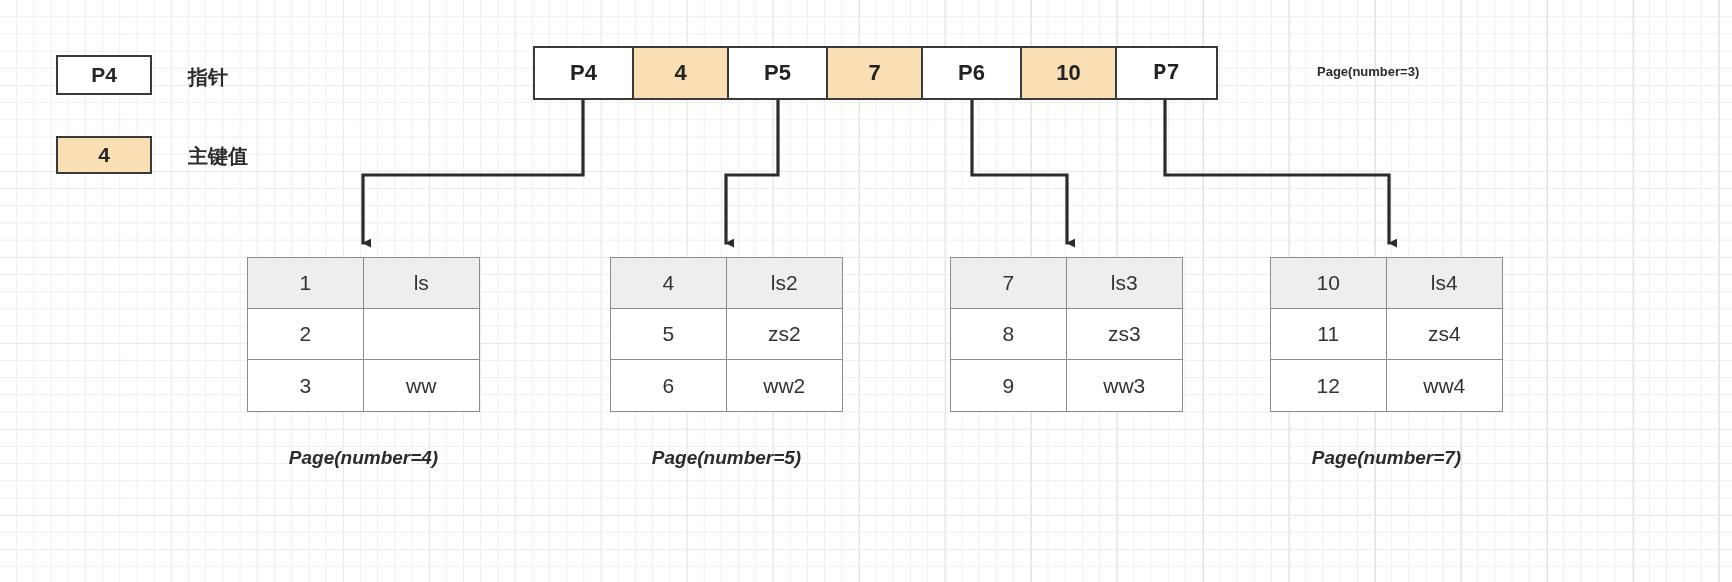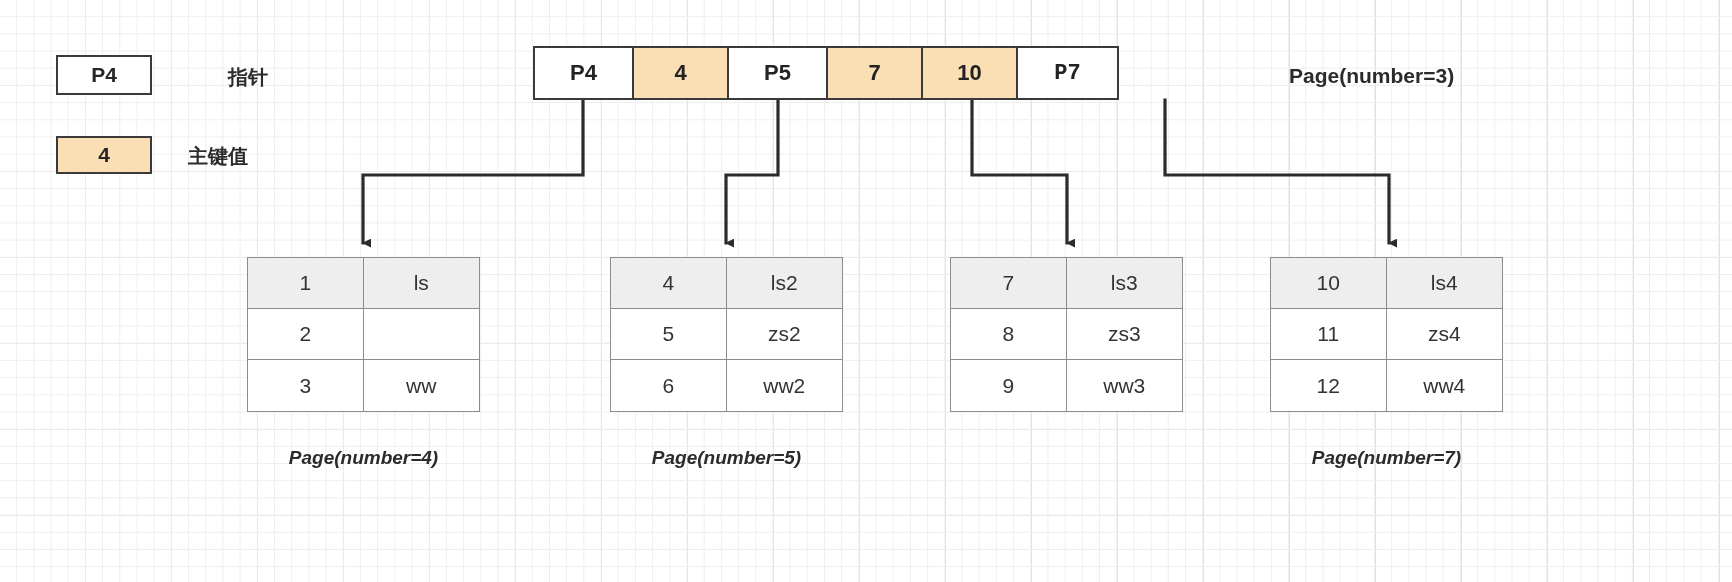--- a/index.html
+++ b/index.html
@@ -62,22 +62,23 @@
     border-right:2.5px solid #3a3a3a;
     box-sizing:border-box;
     background:#ffffff;
   }
   #index-node .cell:last-child{border-right:none;font-family:Liberation Mono, monospace;}
   #index-node .cell.ptr{width:99px;}
   #index-node .cell.key{width:95px;background:#fbdfb4;}
 
   .node-caption{
     position:absolute;
-    font-weight:bold;font-size:21px;color:#2b2b2b;
+    font-weight:bold;font-size:13px;color:#2b2b2b;
     white-space:nowrap;
+    margin-left:28px;
   }
 
   
   .leaf{
     position:absolute;
     border:1.5px solid #8c8c8c;
     box-sizing:border-box;
     background:#ffffff;
     width:233px;
   }
@@ -123,32 +124,33 @@
 
       <path d="M972,100 L972,175 L1067,175 L1067,243" marker-end="url(#arrowhead)"></path>
 
       <path d="M1165,100 L1165,175 L1389,175 L1389,243" marker-end="url(#arrowhead)"></path>
     </g>
   </svg>
 
   <div class="legend-box" style="left:56px;top:55px;width:96px;height:40px;font-size:21px;">
     <span>P4</span>
   </div>
-  <div class="legend-label" style="left:188px;top:64px;padding-left:40px;">指针</div>
+  <div class="legend-label" style="left:188px;top:64px;">指针</div>
 
   <div class="legend-box key" style="left:56px;top:136px;width:96px;height:38px;font-size:21px;">
     <span>4</span>
   </div>
   <div class="legend-label" style="left:188px;top:143px;">主键值</div>
 
   <div id="index-node">
     <div class="cell ptr">P4</div>
     <div class="cell key">4</div>
     <div class="cell ptr">P5</div>
     <div class="cell key">7</div>
+    <div class="cell ptr">P6</div>
     <div class="cell key">10</div>
     <div class="cell ptr">P7</div>
   </div>
   <div class="node-caption" style="left:1289px;top:64px;">Page(number=3)</div>
 
   <div class="leaf" style="left:247px;top:257px;">
     <div class="row head">
       <div class="c left">1</div>
       <div class="c">ls</div>
     </div>

